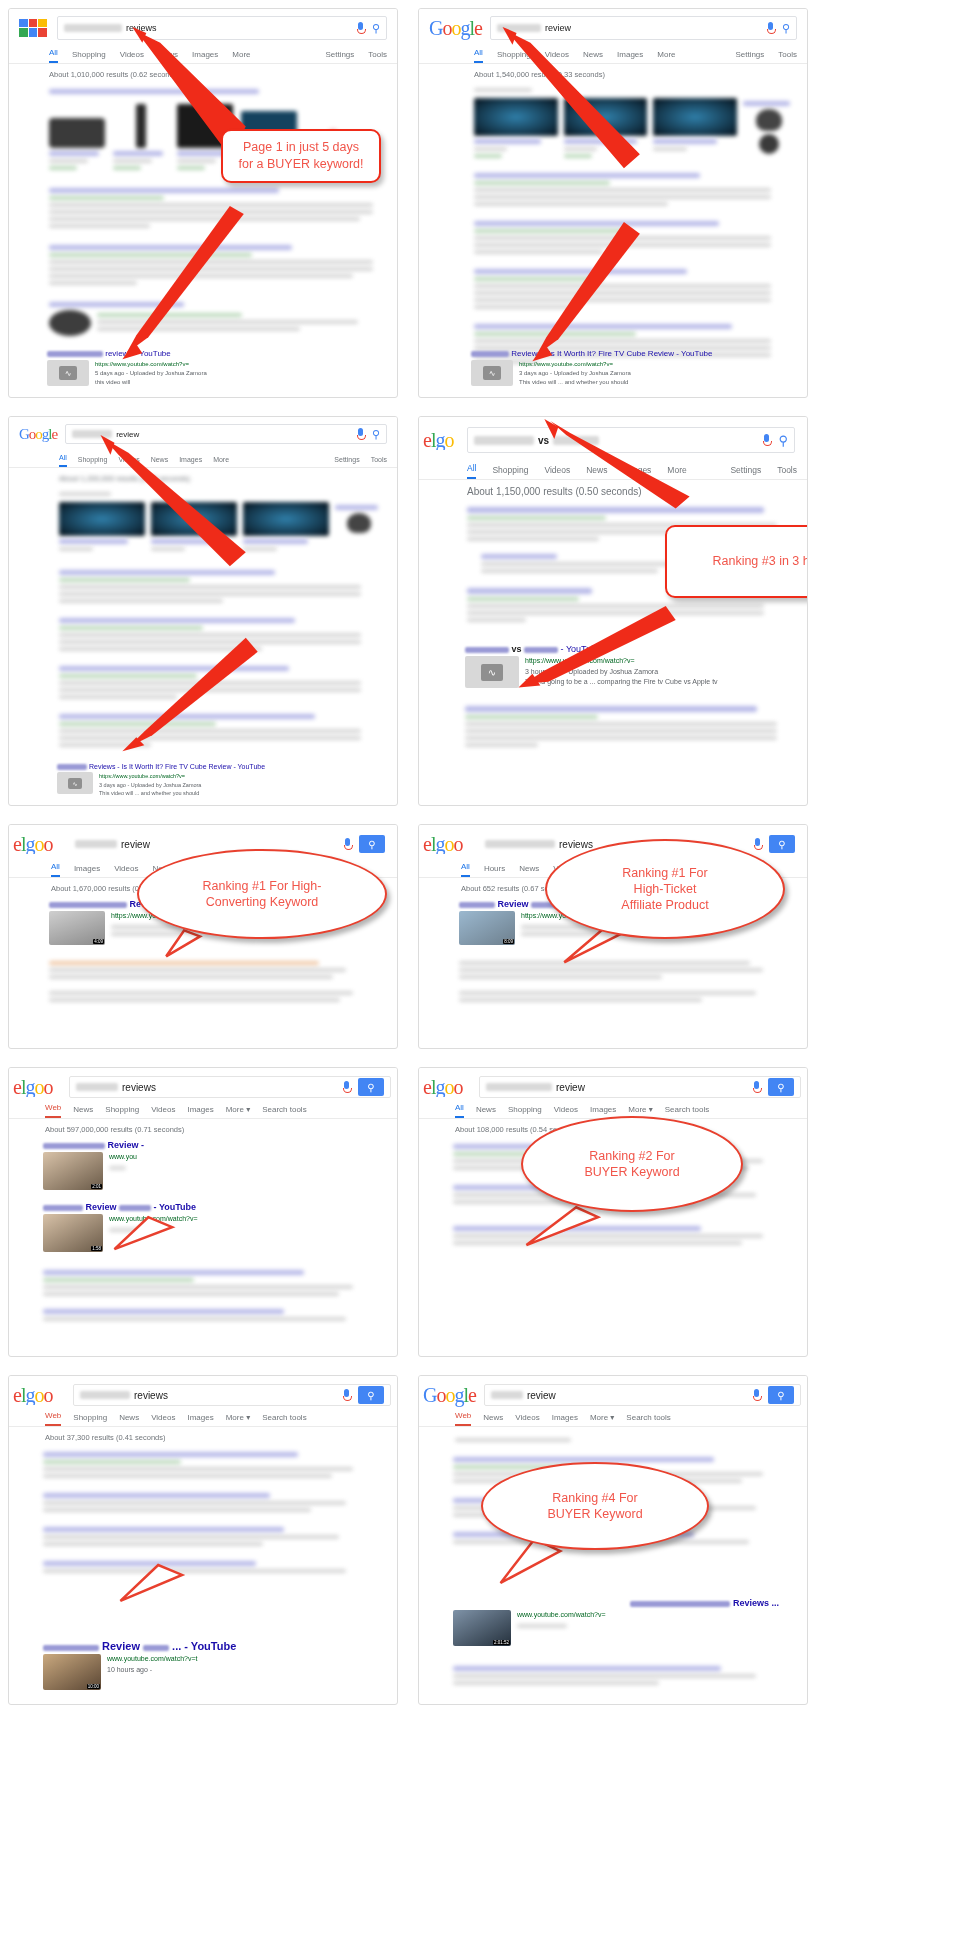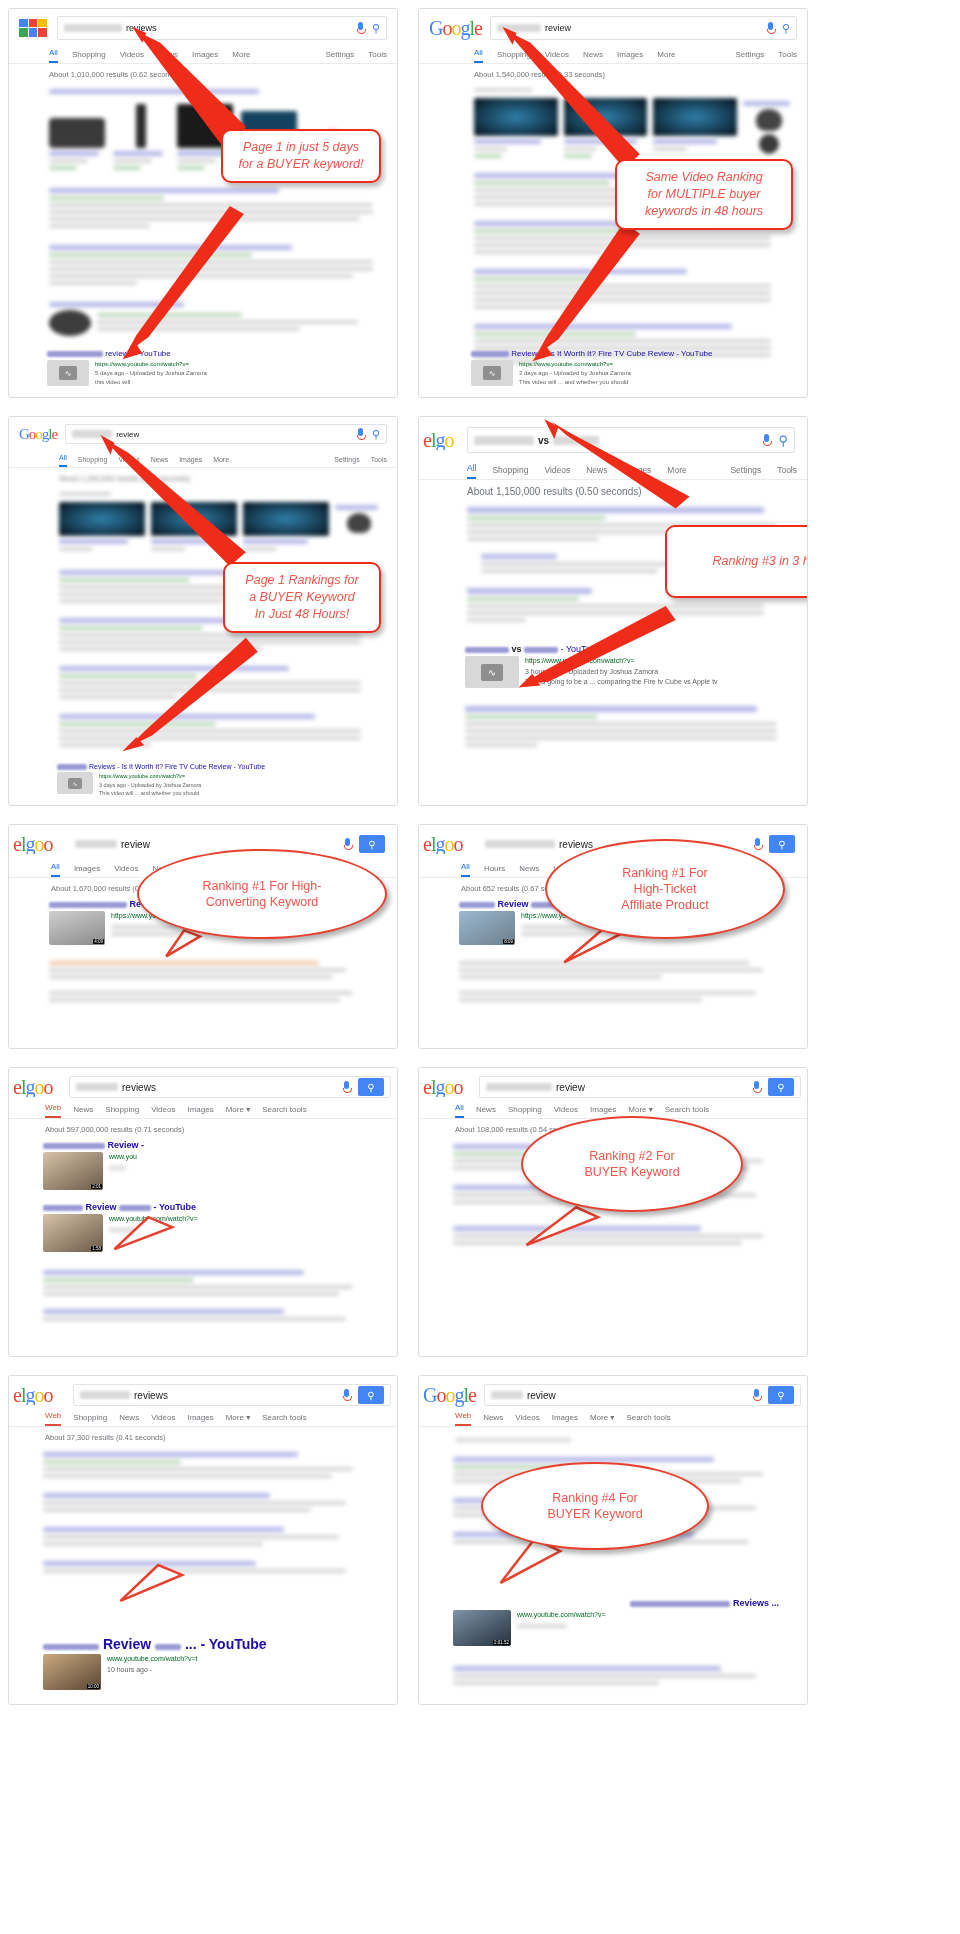--- a/index.html
+++ b/index.html
@@ -109,21 +109,21 @@
     font-size:4.5px; padding:0 1px; border-radius:1px;
   }
   .ytmeta { font-size:6px; color:#5f6368; line-height:1.5; }
   .ytmeta .url { color:#006621; }
   
   .anno { position:absolute; inset:0; pointer-events:none; }
   .callout-box {
     position:absolute;
     background:#fff; border:2.5px solid #ef2b19; border-radius:10px;
     color:#f1554a; font-size:12.5px; line-height:1.35; text-align:center;
-    padding:8px 10px; box-shadow: 3px 4px 5px rgba(0,0,0,0.25); font-style: italic;
+    padding:8px 10px; box-shadow: 3px 4px 5px rgba(0,0,0,0.25);
   }
   .callout-ell {
     position:absolute;
     background:#fff; border:2.5px solid #e8402e; border-radius:50%;
     color:#f1554a; font-size:12.5px; line-height:1.3; text-align:center;
     display:flex; align-items:center; justify-content:center;
     padding:6px 14px; box-shadow: 3px 4px 5px rgba(0,0,0,0.3);
   }
 </style>
 </head>
@@ -348,25 +348,20 @@
       </div>
     </div>
     <svg class="anno" viewBox="0 0 390 390">
       <g fill="#ef2b19">
         <path d="M206,160 L100,36 L88,22 L112,34 L222,146 Z"></path>
         <path d="M98,24 L84,18 L94,36 Z"></path>
         <path d="M206,214 L128,330 L118,348 L140,332 L222,226 Z"></path>
         <path d="M126,336 L114,354 L134,348 Z"></path>
       </g>
     </svg>
-    <div class="callout-box" style="left:196px;top:150px;width:178px;">
-      <span style="white-space:pre-line">Same Video Ranking
-for MULTIPLE buyer
-keywords in 48 hours</span>
-    </div>
   </div>
 
   <div class="panel">
     <div class="serp">
       <div class="serp-head">
         <span class="glogo tiny"><span class="b">G</span><span class="r">o</span><span class="y">o</span><span class="b">g</span><span class="g">l</span><span class="r">e</span></span>
         <span class="gbox" style="height:20px">
           <span class="redact" style="width:40px"></span>
           <span class="gquery" style="font-size:8px">review</span>
           <span class="gicons">
@@ -454,25 +449,20 @@
       </div>
     </div>
     <svg class="anno" viewBox="0 0 390 390">
       <g fill="#ef2b19">
         <path d="M222,150 L110,38 L96,22 L120,36 L238,136 Z"></path>
         <path d="M106,26 L92,18 L102,38 Z"></path>
         <path d="M238,222 L136,316 L120,332 L144,320 L250,236 Z"></path>
         <path d="M128,322 L114,336 L136,330 Z"></path>
       </g>
     </svg>
-    <div class="callout-box" style="left:214px;top:145px;width:158px;">
-      <span style="white-space:pre-line">Page 1 Rankings for
-a BUYER Keyword
-In Just 48 Hours!</span>
-    </div>
   </div>
 
   <div class="panel">
     <div class="serp">
       <div class="serp-head" style="padding:10px 12px 6px 4px">
         <span class="glogo" style="overflow:hidden;width:34px;margin-right:10px;direction:rtl;text-align:left"><span class="r">e</span><span class="g">l</span><span class="b">g</span><span class="y">o</span></span>
         <span class="gbox" style="height:26px">
           <span class="redact" style="width:60px;height:9px"></span>
           <span class="gquery" style="font-size:10px;font-weight:bold;margin-right:4px">vs</span>
           <span class="redact" style="width:46px;height:9px"></span>
@@ -817,21 +807,21 @@
       <div class="res blur" style="padding-left:34px">
           <div class="ln blue" style="width:70%;margin-top:6px"></div>
           <div class="ln" style="width:86%"></div>
           <div class="ln" style="width:64%"></div>
         </div>
       <div class="res blur" style="padding-left:34px">
           <div class="ln blue" style="width:62%;margin-top:6px"></div>
           <div class="ln" style="width:88%"></div>
         </div>
       <div class="ytres" style="position:absolute;bottom:10px;left:0;right:0;padding-left:34px">
-        <div class="yttitle" style="font-size:14px"><span class="blk" style="width:56px"></span> <span style="font-weight:bold">Review</span> <span class="blk" style="width:26px"></span> <span style="font-weight:bold">... - YouTube</span></div>
+        <div class="yttitle" style="font-size:11px"><span class="blk" style="width:56px"></span> <span style="font-weight:bold">Review</span> <span class="blk" style="width:26px"></span> <span style="font-weight:bold">... - YouTube</span></div>
         <div class="ytbody">
           <div class="ytthumb photo" style="width:58px;height:36px;background:linear-gradient(150deg,#caa97f,#5a4634)">
               <span class="ytdur">10:00</span>
             </div>
           <div class="ytmeta" style="font-size:7px">
             <div class="url">www.youtube.com/watch?v=t</div>
             <div>10 hours ago -</div>
           </div>
         </div>
       </div>

